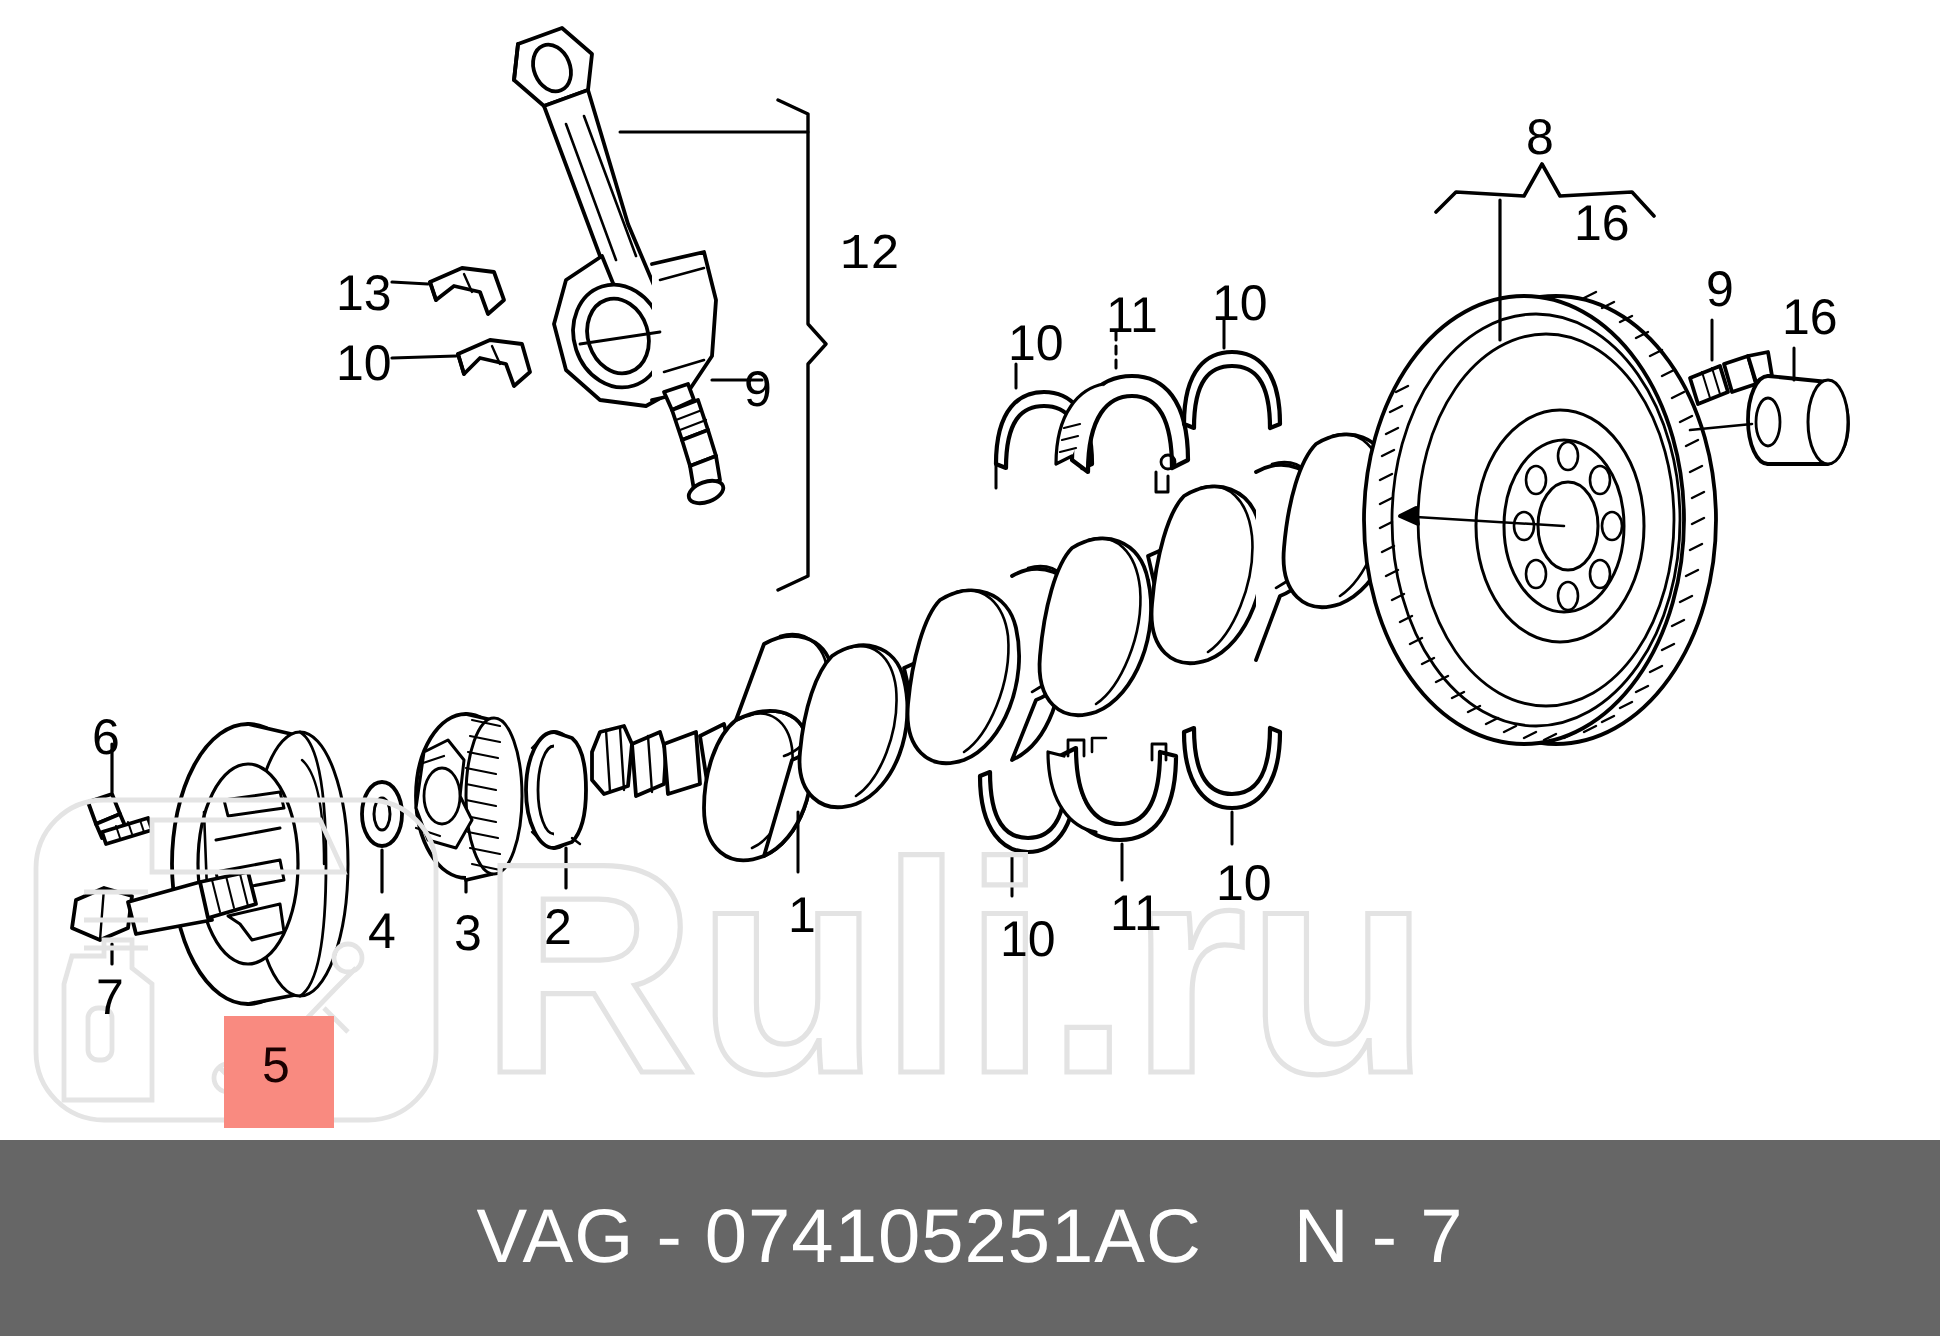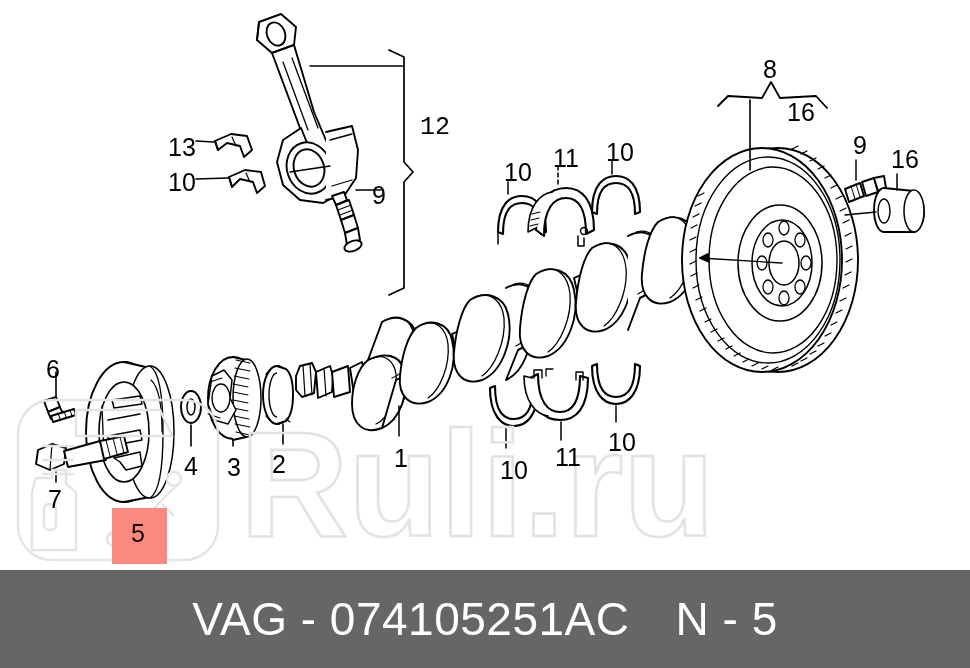--- a/index.html
+++ b/index.html
@@ -40,21 +40,21 @@
   
   #footer-bar{
     position:absolute;left:0;top:570px;width:970px;height:98px;
     background:#666666;
     display:flex;align-items:center;justify-content:center;
   }
   #footer-inner{display:flex;align-items:baseline;gap:46px;}
   .footer-text{
     color:#ffffff;
     font-family:"Liberation Sans","DejaVu Sans",sans-serif;
-    font-size:46px;
+    font-size:38px;
     letter-spacing:0.5px;
     white-space:nowrap;
   }
   #footer-divider-top{
     position:absolute;left:0;top:570px;width:970px;height:2px;background:#9a9a9a;
   }
 </style>
 </head>
 <body>
 
@@ -393,17 +393,17 @@
       <div class="callout" style="left: 184px; top: 454px;">4</div>
       <div class="callout" style="left: 227px; top: 455px;">3</div>
       <div class="callout" style="left: 272px; top: 452px;">2</div>
       <div class="callout hl" style="left: 131px; top: 521px;">5</div>
     </div>
 
   <div id="footer-divider-top"></div>
   <div id="footer-bar" style="background: rgb(102, 102, 102);">
     <div id="footer-inner">
       <span class="footer-text" style="color: rgb(255, 255, 255);">VAG - 074105251AC</span>
-      <span class="footer-text" style="color: rgb(255, 255, 255);">N - 5</span>
+      <span class="footer-text" style="color: rgb(255, 255, 255);">N - 7</span>
     </div>
   </div>
 
 </div>
 
 </body></html>

